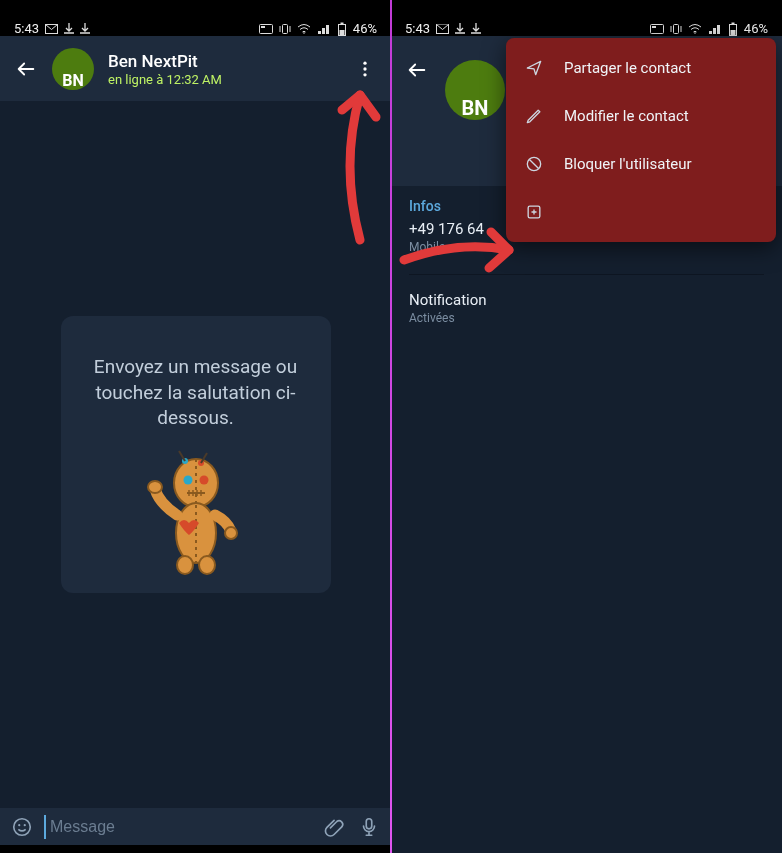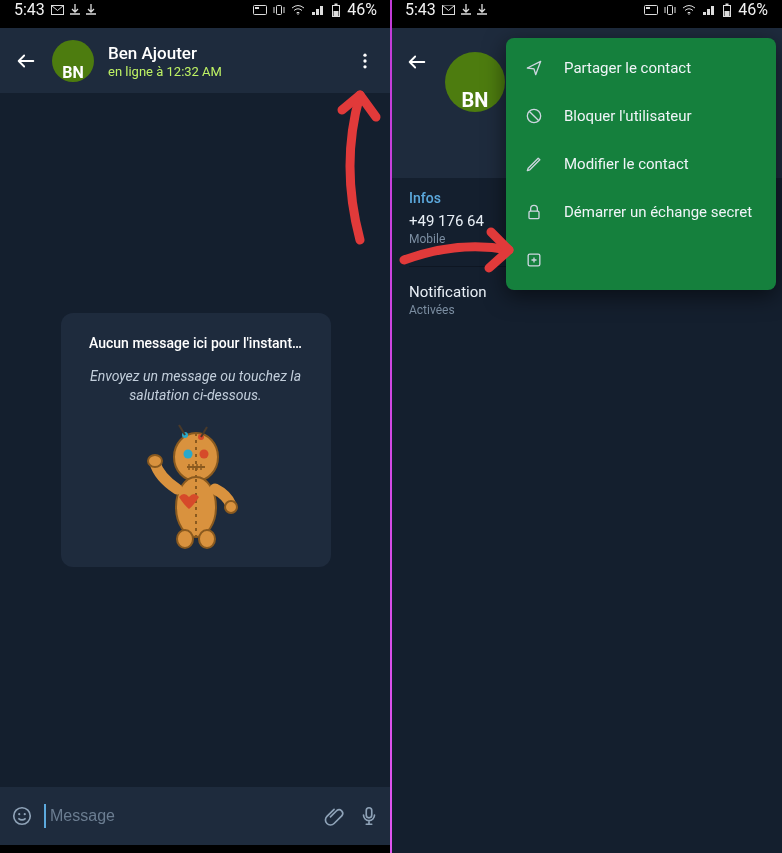--- a/index.html
+++ b/index.html
@@ -25,27 +25,27 @@
     position: absolute;
     left: 390px;
     top: 0;
     width: 2px;
     height: 100%;
     background: linear-gradient(#c23bd8, #e055f0);
     z-index: 50;
   }
   
   .status-bar {
-    height: 28px;
+    height: 36px;
     background: #000;
     display: flex;
-    align-items: flex-start;
+    align-items: flex-end;
     justify-content: space-between;
     padding: 0 14px;
-    font-size: 16px;
+    font-size: 13px;
     color: #f1f1f1;
   }
   .status-left, .status-right { display: flex; align-items: center; gap: 6px; }
   .sicon { display: inline-flex; }
 
   
   .chat-header {
     height: 65px;
     background: #1e2b3d;
     display: flex;
@@ -72,26 +72,26 @@
   .more-btn { width: 24px; height: 24px; display:flex;align-items:center;justify-content:center; }
   .chat-body { flex:1; display:flex; align-items:center; justify-content:center; }
   .empty-card {
     width: 270px;
     background: #1e2b3d;
     border-radius: 12px;
     padding: 22px 18px 18px;
     text-align: center;
   }
   .empty-title { font-size: 14px; color: #fff; font-weight:500; }
-  .empty-sub { font-size: 14px; color: #c2cedb; margin-top:16px; line-height:1.35;font-style:italic; }
+  .empty-sub { font-size: 19px; color: #c2cedb; margin-top:16px; line-height:1.35; }
   .sticker { margin-top: 14px; display:flex; justify-content:center; }
 
   
   .input-bar {
-    height: 58px;
+    height: 37px;
     background: #1e2b3d;
     display: flex;
     align-items: center;
     padding: 0 10px;
     gap: 10px;
   }
   .msg-input {
     flex:1;
     background: transparent;
     border: none;
@@ -120,21 +120,21 @@
   .info-value { font-size: 15px; color:#e8eef5; }
   .info-sub { font-size: 12px; color:#7b8da1; margin-top:2px;}
   .separator { height:1px; background:#0e1622; margin: 4px 18px; }
 
   
   .popup {
     position: absolute;
     top: 38px;
     right: 6px;
     width: 270px;
-    background: #15803d;
+    background: #7f1d1d;
     border-radius: 8px;
     box-shadow: 0 6px 22px rgba(0,0,0,.55);
     padding: 6px 0;
     z-index: 30;
   }
   .popup-item {
     height: 48px;
     display: flex;
     align-items: center;
     gap: 20px;
@@ -217,35 +217,34 @@
   <div class="chat-header">
     <div class="back-btn">
       <svg width="22" height="22" viewBox="0 0 24 24">
           <path d="M20 12 H4 M10 6 L4 12 L10 18" stroke="#fff" stroke-width="2" fill="none" stroke-linecap="round" stroke-linejoin="round"></path>
         </svg>
     </div>
     <div class="avatar">
       <span>BN</span>
     </div>
     <div class="chat-title-block">
-      <div class="chat-title">Ben Ajouter</div>
+      <div class="chat-title">Ben NextPit</div>
       <div class="chat-sub">en ligne à 12:32 AM</div>
     </div>
     <div class="more-btn">
       <svg width="20" height="20" viewBox="0 0 24 24">
           <circle cx="12" cy="5" r="2" fill="#fff"></circle>
           <circle cx="12" cy="12" r="2" fill="#fff"></circle>
           <circle cx="12" cy="19" r="2" fill="#fff"></circle>
         </svg>
     </div>
   </div>
 
   <div class="chat-body">
     <div class="empty-card">
-      <div class="empty-title">Aucun message ici pour l'instant…</div>
       <div class="empty-sub">Envoyez un message ou touchez la salutation ci-dessous.</div>
       <div class="sticker">
         <svg width="110" height="130" viewBox="0 0 110 130">
 
           <ellipse cx="55" cy="38" rx="22" ry="24" fill="#d9923e" stroke="#8a5a1f" stroke-width="2"></ellipse>
           <ellipse cx="55" cy="88" rx="20" ry="30" fill="#d9923e" stroke="#8a5a1f" stroke-width="2"></ellipse>
 
           <path d="M55 14 V62 M55 60 V118" stroke="#8a5a1f" stroke-width="2" stroke-dasharray="3 4"></path>
 
           <circle cx="47" cy="35" r="4.5" fill="#2aa8c9"></circle>
@@ -391,37 +390,30 @@
 
   <div class="popup">
     <div class="popup-item">
       <svg width="20" height="20" viewBox="0 0 24 24">
           <path d="M4 12 L20 4 L14 20 L12 13 Z" stroke="#cdd6e0" stroke-width="1.6" fill="none" stroke-linejoin="round"></path>
         </svg>
       <span>Partager le contact</span>
     </div>
     <div class="popup-item">
       <svg width="20" height="20" viewBox="0 0 24 24">
+          <path d="M4 20 L7 19 L19 7 L17 5 L5 17 Z" stroke="#cdd6e0" stroke-width="1.6" fill="none" stroke-linejoin="round"></path>
+        </svg>
+      <span>Modifier le contact</span>
+    </div>
+    <div class="popup-item">
+      <svg width="20" height="20" viewBox="0 0 24 24">
           <circle cx="12" cy="12" r="8" stroke="#cdd6e0" stroke-width="1.6" fill="none"></circle>
           <path d="M6.5 6.5 L17.5 17.5" stroke="#cdd6e0" stroke-width="1.6"></path>
         </svg>
       <span>Bloquer l'utilisateur</span>
-    </div>
-    <div class="popup-item">
-      <svg width="20" height="20" viewBox="0 0 24 24">
-          <path d="M4 20 L7 19 L19 7 L17 5 L5 17 Z" stroke="#cdd6e0" stroke-width="1.6" fill="none" stroke-linejoin="round"></path>
-        </svg>
-      <span>Modifier le contact</span>
-    </div>
-    <div class="popup-item">
-      <svg width="20" height="20" viewBox="0 0 24 24">
-          <rect x="6" y="11" width="12" height="9" rx="1.5" stroke="#cdd6e0" stroke-width="1.6" fill="none"></rect>
-          <path d="M8 11 V8 a4 4 0 0 1 8 0 V11" stroke="#cdd6e0" stroke-width="1.6" fill="none"></path>
-        </svg>
-      <span>Démarrer un échange secret</span>
     </div>
     <div class="popup-item">
       <svg width="20" height="20" viewBox="0 0 24 24">
           <rect x="5" y="5" width="14" height="14" rx="2" stroke="#cdd6e0" stroke-width="1.6" fill="none"></rect>
           <path d="M12 9 V15 M9 12 H15" stroke="#cdd6e0" stroke-width="1.6"></path>
         </svg>
     </div>
   </div>
 
   <svg class="anno-arrow" style="left:8px;top:220px" width="130" height="60">

